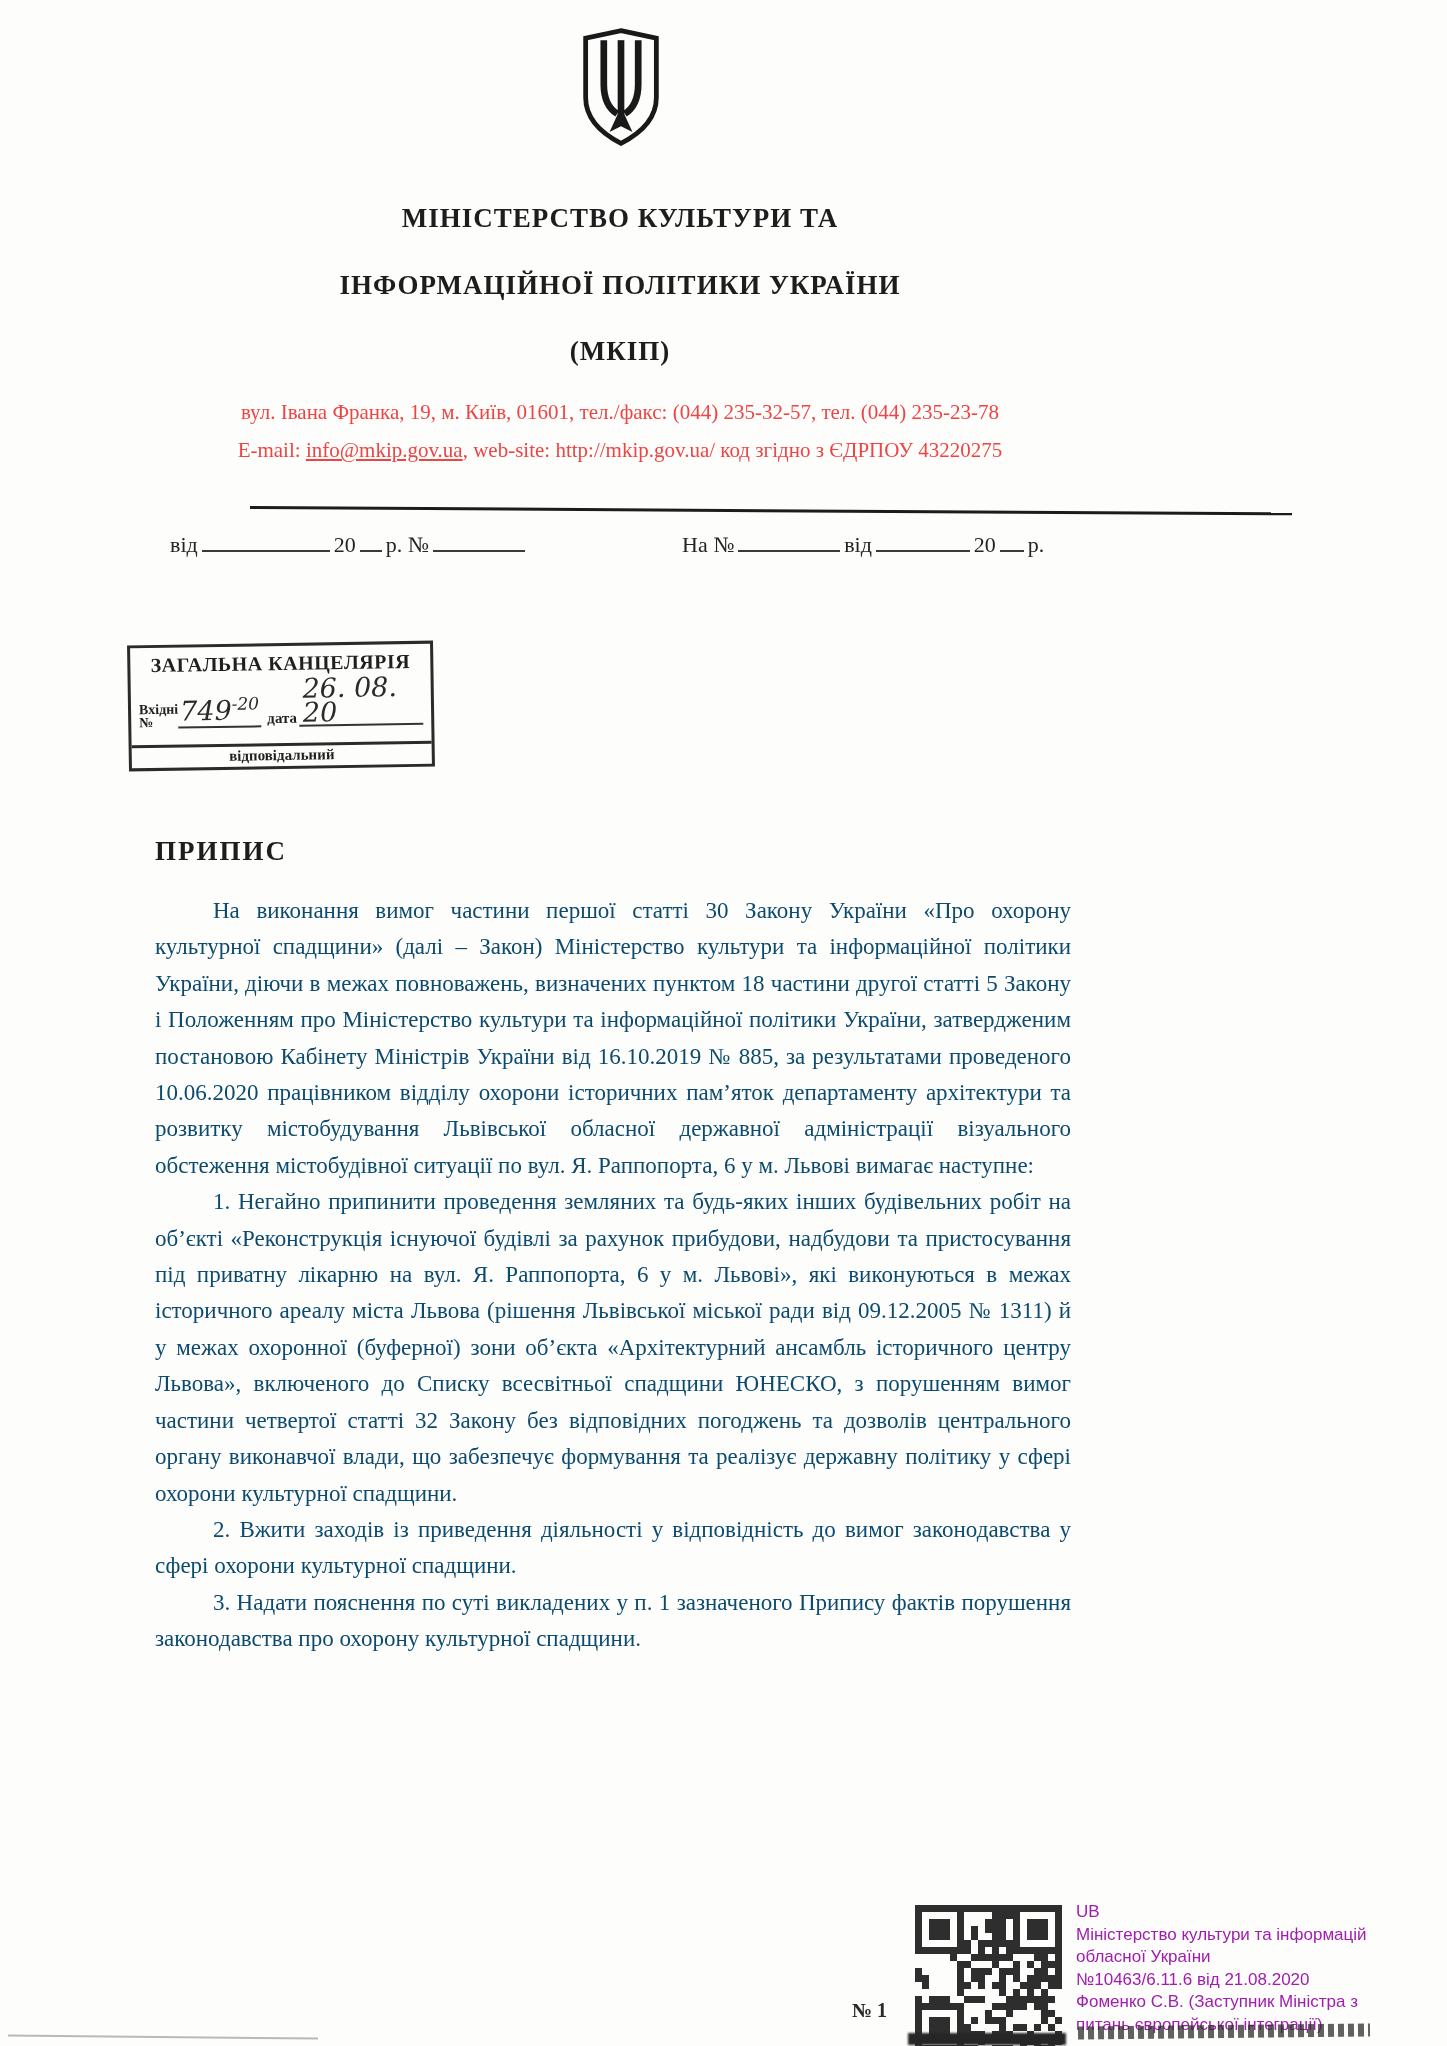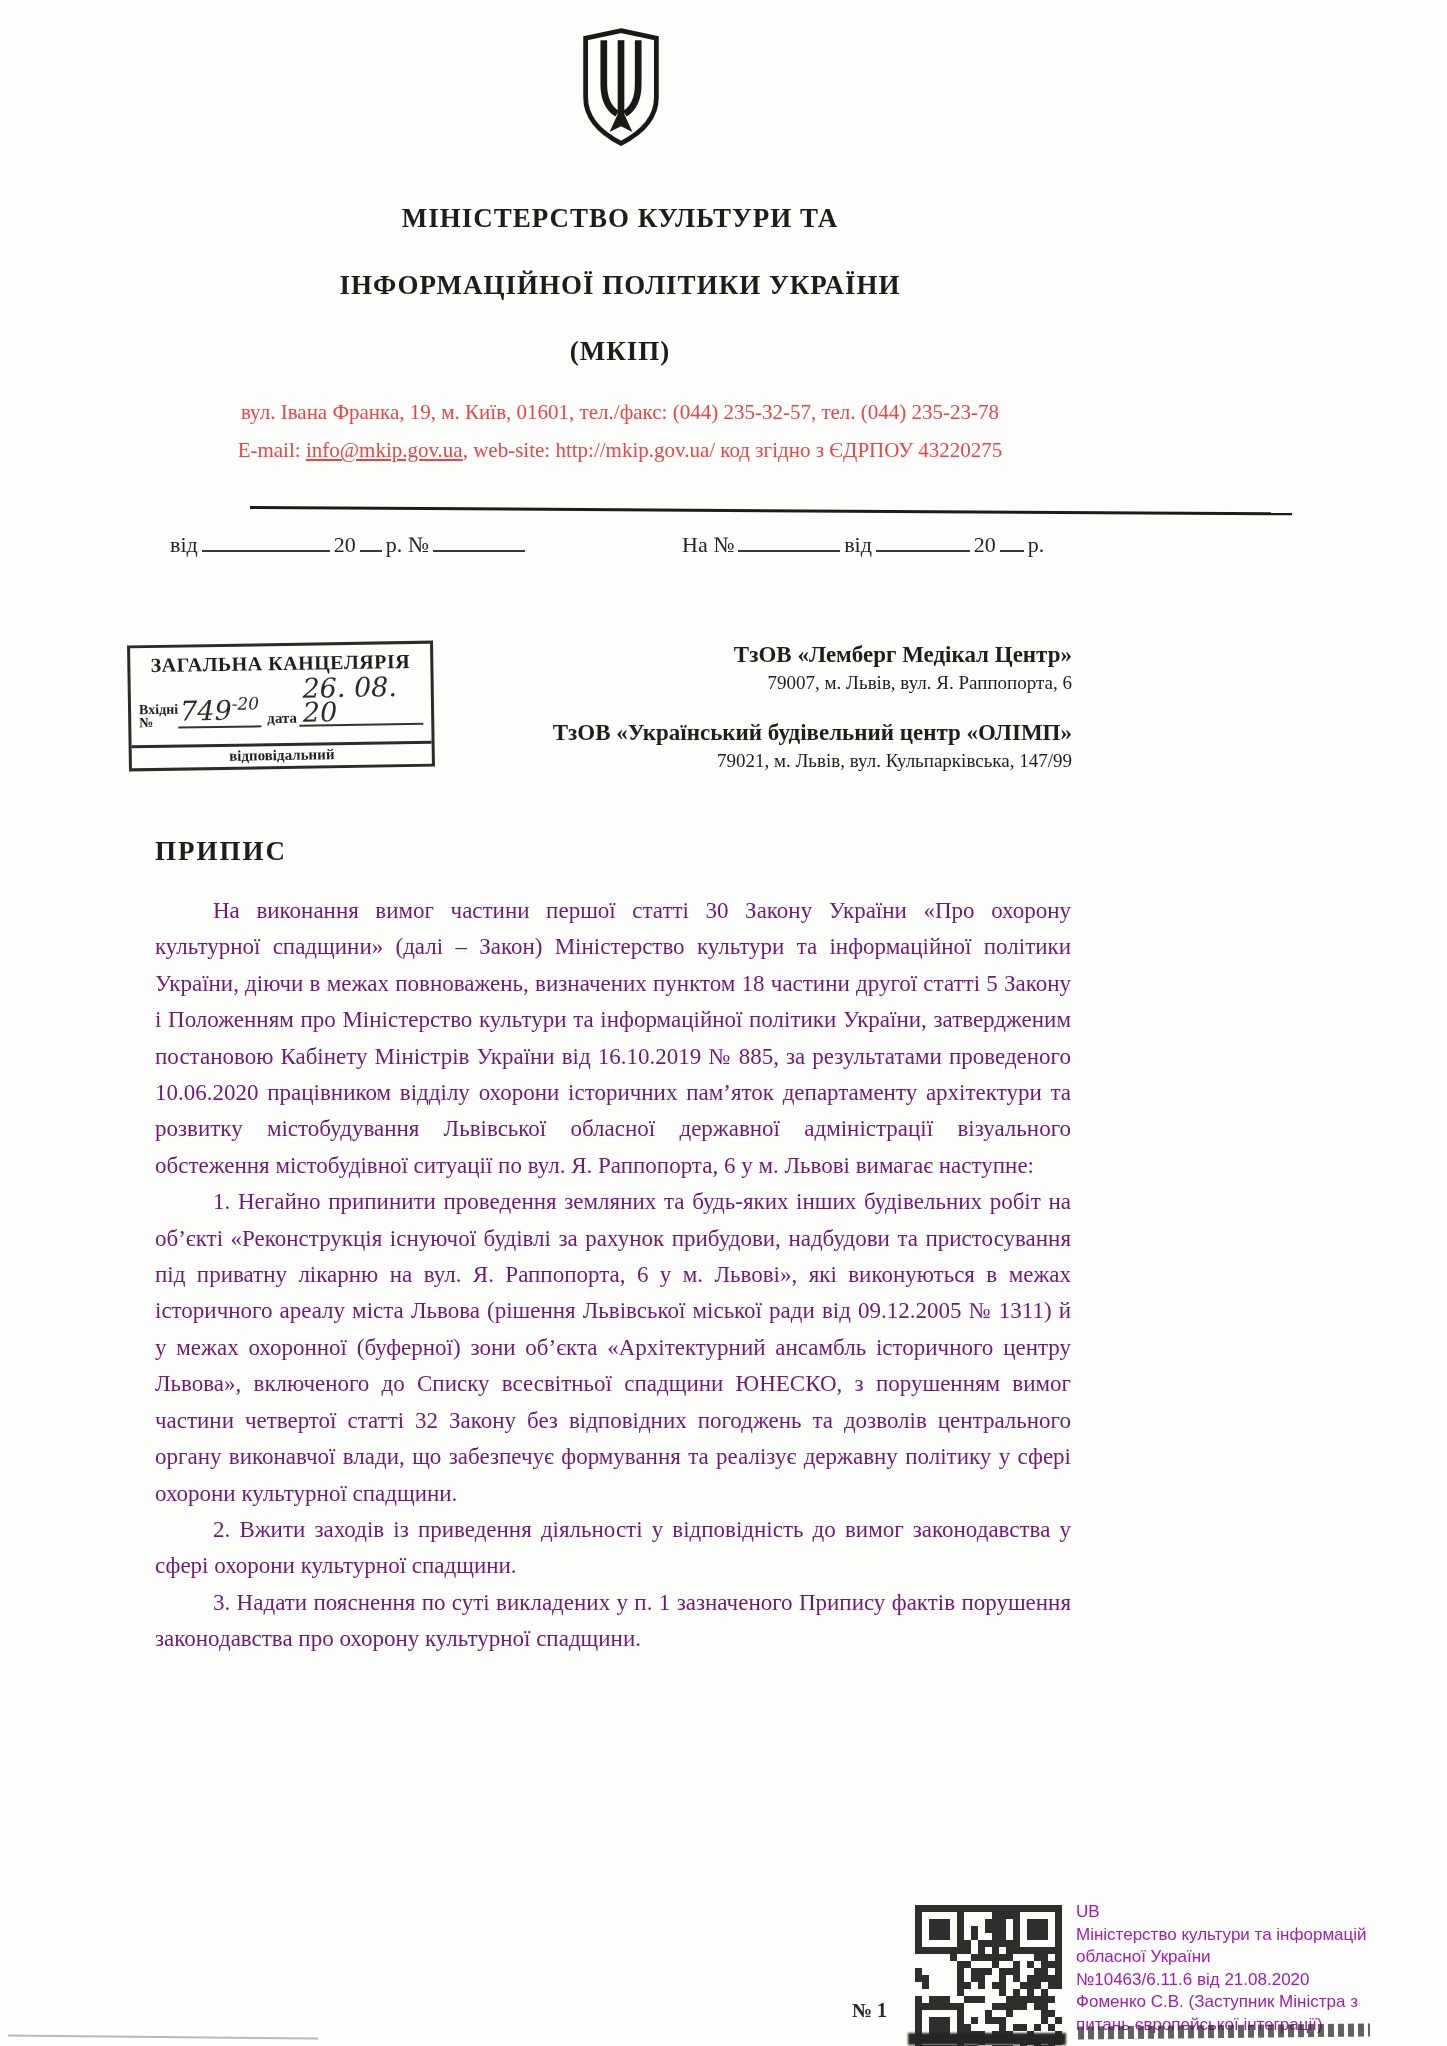--- a/index.html
+++ b/index.html
@@ -44,21 +44,21 @@
   
   .recips { right:375px; top:642px; width:700px; text-align:right; color:#1e1e1e; }
   .recip-name { font-weight:bold; font-size:23px; }
   .recip-addr { font-size:19px; margin-top:4px; }
   .recip-gap  { height:26px; }
 
   .doc-title { left:155px; top:836px; width:915px; text-align:left;
                font-weight:bold; font-size:27px; letter-spacing:2px; color:#1d1d1d; }
 
   .body-text { left:155px; top:893px; width:916px; font-size:23px;
-               line-height:36.4px; text-align:justify; color:#701a75; }
+               line-height:36.4px; text-align:justify; color:#0c4a6e; }
   .body-text p { text-indent:58px; }
 
   
   .qr { left:915px; top:1905px; width:147px; height:147px; }
   .qr-caption { left:1076px; top:1901px; width:340px;
                 font-family:"Liberation Sans", sans-serif; font-size:17px;
                 line-height:22.6px; color:#a21caf; }
   .page-marker { left:852px; top:1999px; font-weight:bold; font-size:20px; color:#2a2a2a; }
 
   .smudge1 { left:1078px; top:2025px; width:292px; height:13px; opacity:0.75;
@@ -111,27 +111,20 @@
         <span>Вхідні</span><br>
         <span>№</span>
       </span>
       <span class="hw hw-num"><span>749</span><span class="hw-sup">-20</span></span>
       <span class="stamp-datelbl">дата</span>
       <span class="hw hw-date">26. 08. 20</span>
     </div>
     <div class="stamp-resp">відповідальний</div>
   </div>
 
-  <div class="abs recips">
-    <div class="recip-name">ТзОВ «Лемберг Медікал Центр»</div>
-    <div class="recip-addr">79007, м. Львів, вул. Я. Раппопорта, 6</div>
-    <div class="recip-gap"></div>
-    <div class="recip-name">ТзОВ «Український будівельний центр «ОЛІМП»</div>
-    <div class="recip-addr">79021, м. Львів, вул. Кульпарківська, 147/99</div>
-  </div>
 
   <div class="abs doc-title">ПРИПИС</div>
 
   <div class="abs body-text">
     <p>На виконання вимог частини першої статті 30 Закону України «Про охорону культурної спадщини» (далі – Закон) Міністерство культури та інформаційної політики України, діючи в межах повноважень, визначених пунктом 18 частини другої статті 5 Закону і Положенням про Міністерство культури та інформаційної політики України, затвердженим постановою Кабінету Міністрів України від 16.10.2019 № 885, за результатами проведеного 10.06.2020 працівником відділу охорони історичних пам’яток департаменту архітектури та розвитку містобудування Львівської обласної державної адміністрації візуального обстеження містобудівної ситуації по вул. Я. Раппопорта, 6 у м. Львові вимагає наступне:</p>
     <p>1. Негайно припинити проведення земляних та будь-яких інших будівельних робіт на об’єкті «Реконструкція існуючої будівлі за рахунок прибудови, надбудови та пристосування під приватну лікарню на вул. Я. Раппопорта, 6 у м. Львові», які виконуються в межах історичного ареалу міста Львова (рішення Львівської міської ради від 09.12.2005 № 1311) й у межах охоронної (буферної) зони об’єкта «Архітектурний ансамбль історичного центру Львова», включеного до Списку всесвітньої спадщини ЮНЕСКО, з порушенням вимог частини четвертої статті 32 Закону без відповідних погоджень та дозволів центрального органу виконавчої влади, що забезпечує формування та реалізує державну політику у сфері охорони культурної спадщини.</p>
     <p>2. Вжити заходів із приведення діяльності у відповідність до вимог законодавства у сфері охорони культурної спадщини.</p>
     <p>3. Надати пояснення по суті викладених у п. 1 зазначеного Припису фактів порушення законодавства про охорону культурної спадщини.</p>
   </div>
 

